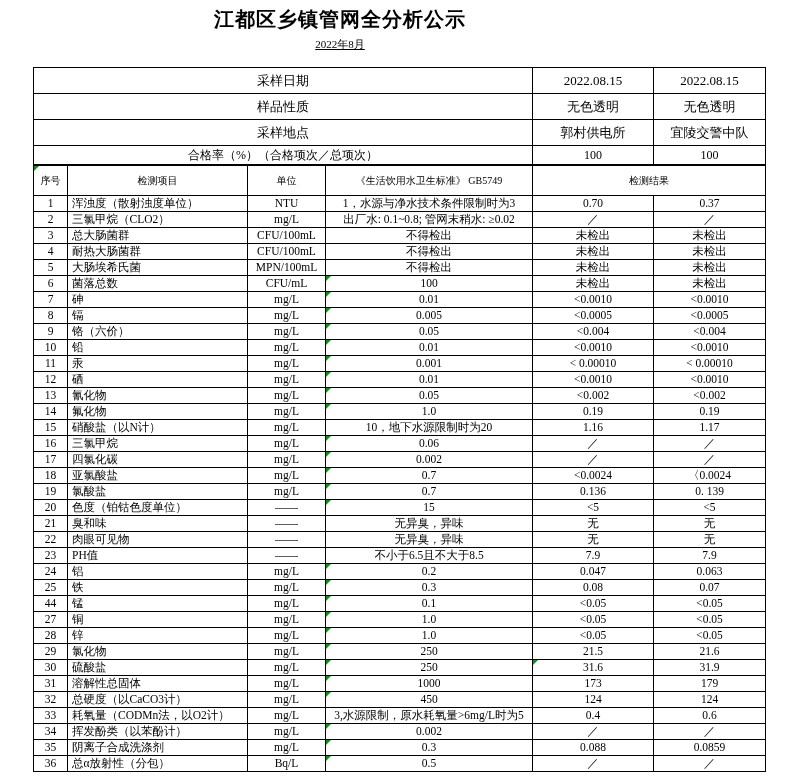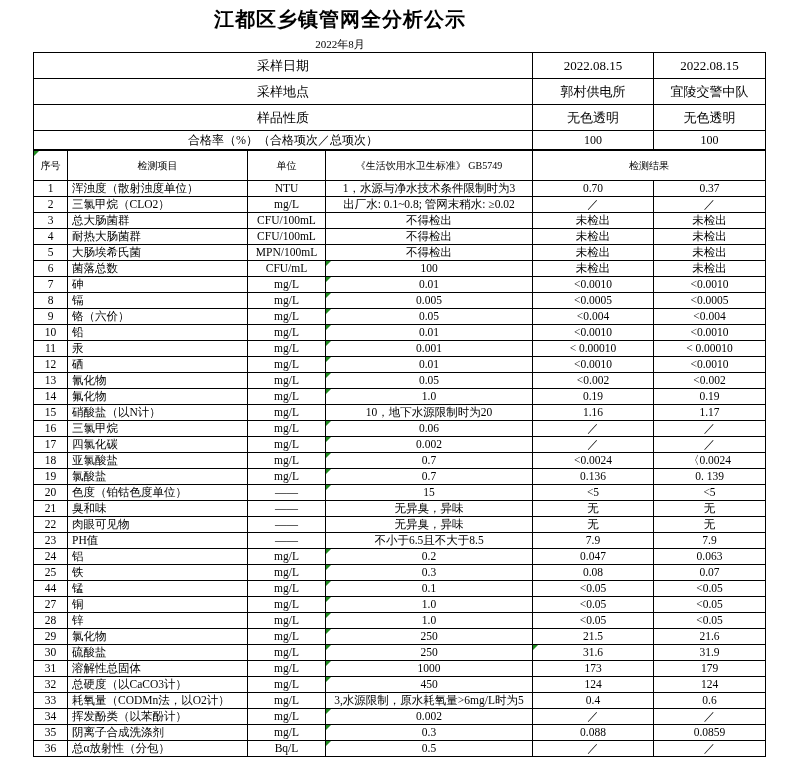--- a/index.html
+++ b/index.html
@@ -1,21 +1,21 @@
 <!DOCTYPE html>
 <html style="--flag-green: #1e8a1e;"><head>
 <meta charset="utf-8">
 <style>
   html,body{margin:0;padding:0;background:#fff;}
   .canvas{position:relative;width:680px;height:779px;background:#ffffff;
           font-family:"Liberation Serif","DejaVu Serif",serif;color:#000;}
   .title{position:absolute;top:6px;left:0;width:100%;text-align:center;
          font-size:20px;font-weight:bold;letter-spacing:1px;}
-  .subtitle{position:absolute;top:37px;left:0;width:100%;text-align:center;font-size:11px;}
-  table.sheet{position:absolute;top:52px;left:33px;width:732px;
+  .subtitle{position:absolute;top:37px;left:0;width:100%;text-align:center;font-size:11px;text-decoration:underline;}
+  table.sheet{position:absolute;top:67px;left:33px;width:732px;
               border-collapse:collapse;table-layout:fixed;}
   .sheet td,.sheet th{border:1px solid #000;padding:0 2px;font-weight:normal;
               text-align:center;vertical-align:middle;position:relative;
               overflow:hidden;white-space:nowrap;}
   .info-row td{height:25px;font-size:13px;}
   .info-row.short td{height:18px;font-size:12px;}
   .colhead-row th{height:29px;font-size:10px;border-top:2px solid #000;}
   .data-row td{height:15px;line-height:15px;font-size:11.5px;}
   .data-row td.item-cell{text-align:left;padding-left:4px;}
   .num{font-size:11px;}
@@ -40,28 +40,28 @@
         <col style="width:121px">
         <col style="width:112px">
     </colgroup>
     <tbody id="info-body">
         <tr class="info-row">
           <td colspan="4">采样日期</td>
           <td>2022.08.15</td>
           <td>2022.08.15</td>
         </tr>
         <tr class="info-row">
+          <td colspan="4">样品性质</td>
+          <td>无色透明</td>
+          <td>无色透明</td>
+        </tr>
+        <tr class="info-row">
           <td colspan="4">采样地点</td>
           <td>郭村供电所</td>
           <td>宜陵交警中队</td>
-        </tr>
-        <tr class="info-row">
-          <td colspan="4">样品性质</td>
-          <td>无色透明</td>
-          <td>无色透明</td>
         </tr>
         <tr class="info-row short">
           <td colspan="4">合格率（%）（合格项次／总项次）</td>
           <td>100</td>
           <td>100</td>
         </tr>
       </tbody>
     <tbody>
       <tr class="colhead-row">
         <th class="tri">序号</th>

